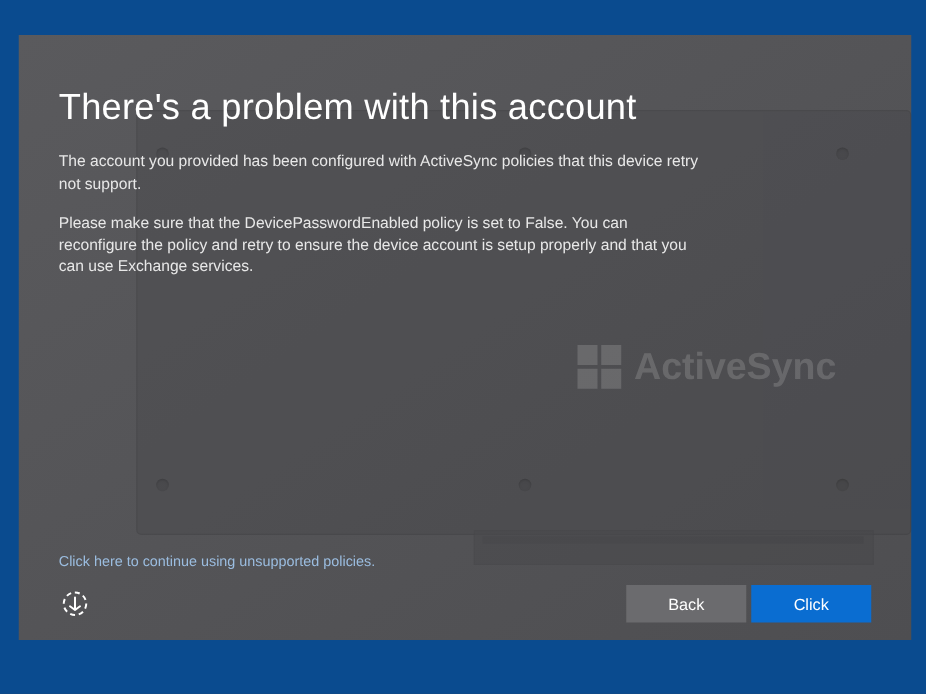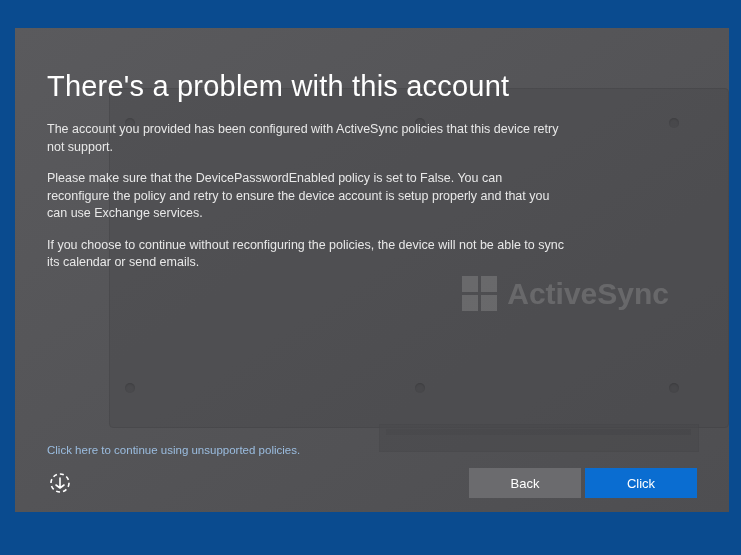--- a/index.html
+++ b/index.html
@@ -129,21 +129,21 @@
       height: 24px;
       stroke: #fff;
       fill: none;
     }
     .buttons {
       margin-left: auto;
       display: flex;
       gap: 4px;
     }
     .btn {
-      width: 112px;
+      width: 96px;
       height: 30px;
       border: none;
       font-size: 13px;
       font-family: inherit;
       cursor: pointer;
       color: #fff;
     }
     .btn.back {
       background: #6b6b6e;
     }
@@ -194,21 +194,20 @@
         <div></div>
         <div></div>
     </div>
     <div class="ms-text">ActiveSync</div>
   </div>
 
   <div class="content">
     <h1 class="title">There's a problem with this account</h1>
     <p class="body">The account you provided has been configured with ActiveSync policies that this device retry not support.</p>
     <p class="body">Please make sure that the DevicePasswordEnabled policy is set to False. You can reconfigure the policy and retry to ensure the device account is setup properly and that you can use Exchange services.</p>
-    <p class="body">If you choose to continue without reconfiguring the policies, the device will not be able to sync its calendar or send emails.</p>
   </div>
 
   <a class="link">Click here to continue using unsupported policies.</a>
 
   <div class="footer">
     <div class="ease-icon">
       <svg viewBox="0 0 24 24">
         <circle cx="12" cy="12" r="9" stroke-width="1.6" stroke-dasharray="4 3"></circle>
         <path d="M12 7 L12 17 M12 17 L8 14 M12 17 L16 14" stroke-width="1.6" stroke-linecap="round"></path>
       </svg>

